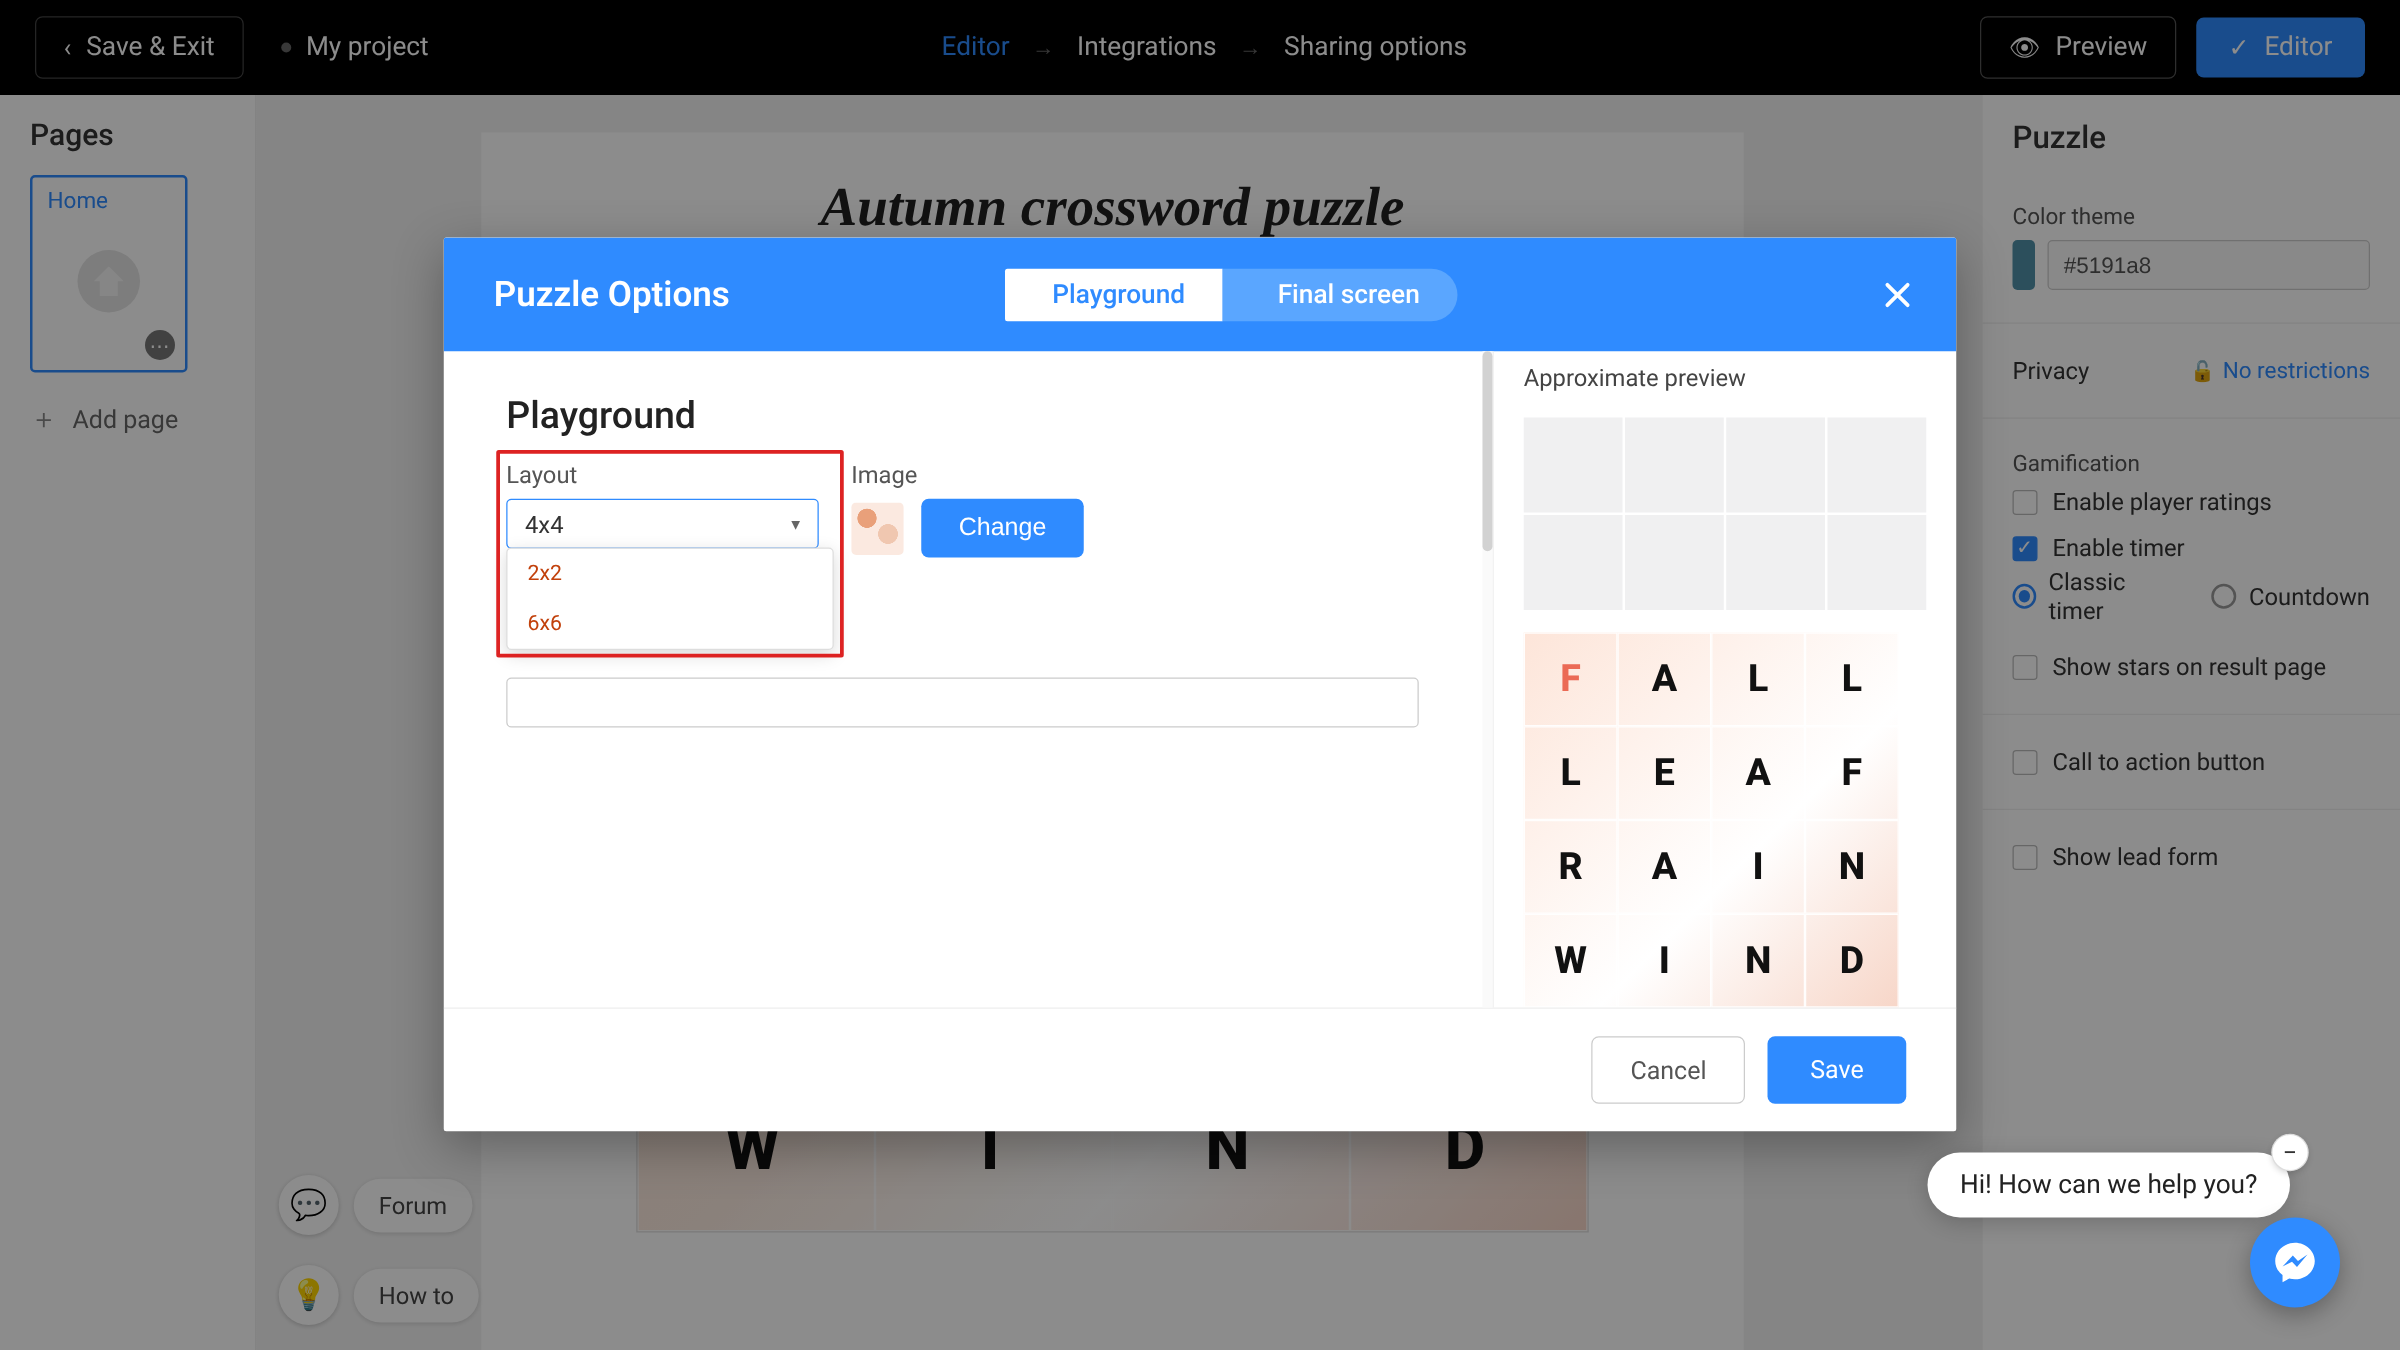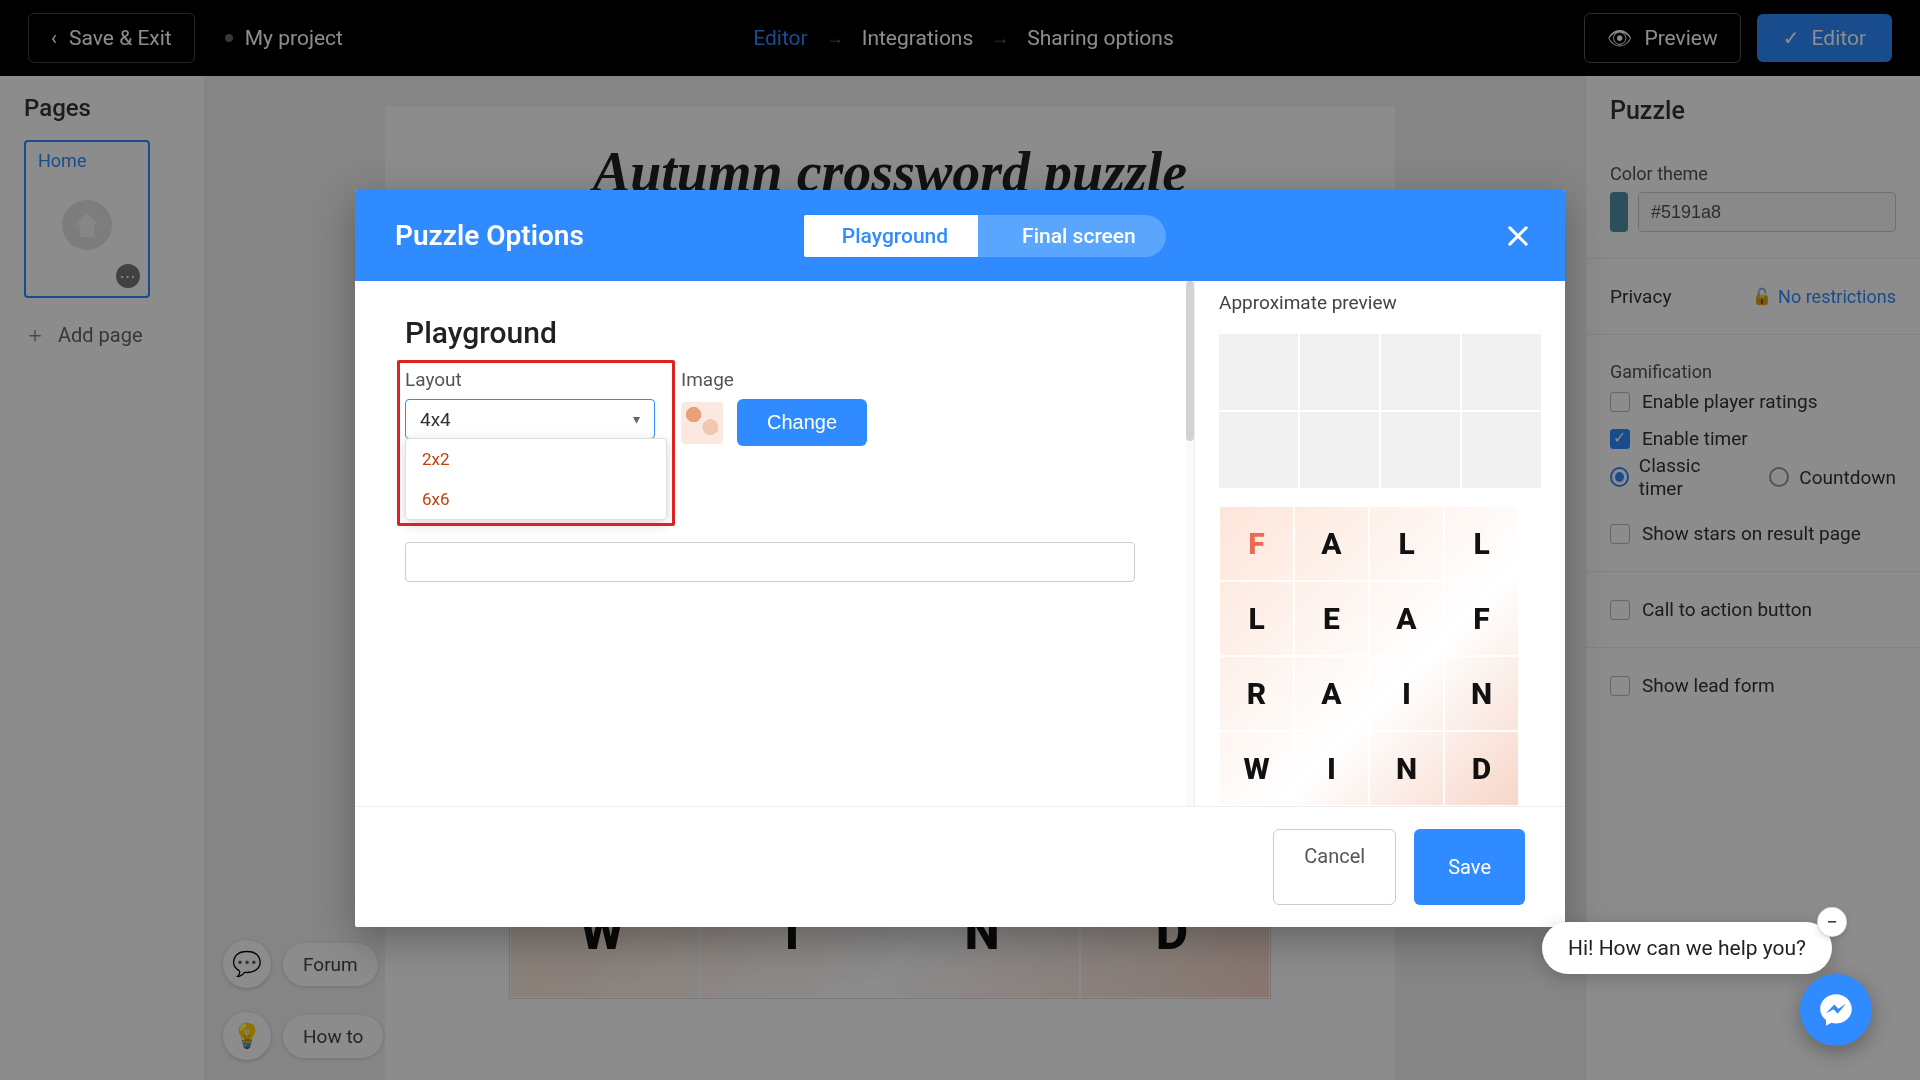--- a/index.html
+++ b/index.html
@@ -78,21 +78,21 @@
   .canvas {
     flex: 1; background: linear-gradient(#f3f3f3,#f3f3f3);
     position: relative; overflow: hidden;
   }
   .canvas-page {
     position: absolute; left: 180px; top: 30px; width: 1010px; height: 1020px;
     background: #fff;
   }
   .canvas-title {
     text-align: center; font-family: "Brush Script MT", cursive;
-    font-style: italic; font-weight: bold; font-size: 56px; color: #222;
+    font-style: italic; font-weight: bold; font-size: 44px; color: #222;
     padding: 34px 0 10px;
   }
   .canvas-puzzle {
     margin: 520px auto 0; width: 760px; display: grid;
     grid-template-columns: repeat(4,1fr); grid-template-rows: repeat(2,132px);
     outline: 1px solid #ddd;
     background: linear-gradient(135deg,#fde5d9 0%, #fcebe0 30%, #fff 60%, #f7d6c8 100%);
   }
   .cp-cell {
     border: 1px solid rgba(255,255,255,.9);
@@ -251,21 +251,21 @@
   .m-footer {
     border-top: 1px solid #eee; padding: 22px 40px;
     display: flex; justify-content: flex-end; gap: 18px;
   }
   .btn-cancel {
     border: 1px solid #ccc; background: #fff; color: #555; border-radius: 6px;
     padding: 14px 30px; font-size: 20px; cursor: pointer;
   }
   .btn-save {
     background: #2f8bff; color: #fff; border-radius: 6px;
-    padding: 26px 34px; font-size: 20px; cursor: pointer;
+    padding: 14px 34px; font-size: 20px; cursor: pointer;
   }
 
   
   .chat-bubble {
     position: absolute; right: 88px; bottom: 106px;
     background: #fff; border-radius: 999px; padding: 14px 26px;
     font-size: 21px; color: #222; box-shadow: 0 4px 18px rgba(0,0,0,.2);
   }
   .chat-bubble-x {
     position: absolute; top: -14px; right: -14px;

